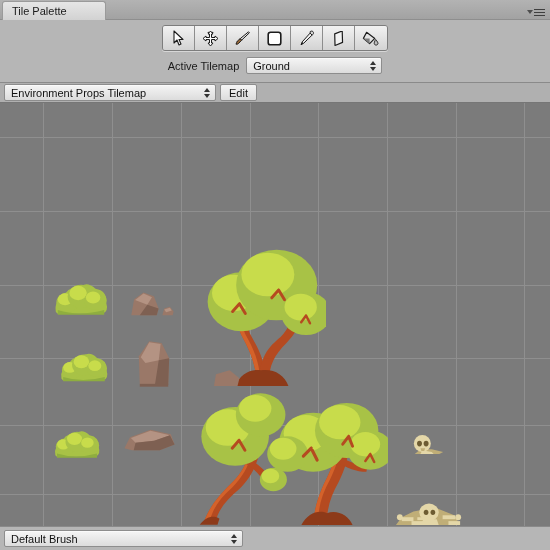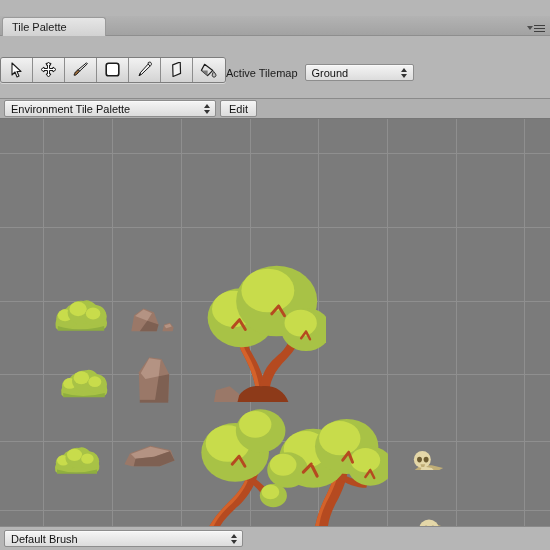--- a/index.html
+++ b/index.html
@@ -10,39 +10,39 @@
     background: #c2c2c2;
     color: #1c1c1c;
     -webkit-font-smoothing: none;
   }
   #window { position:relative; width:550px; height:550px;
             background:#b6b6b6; display:flex; flex-direction:column; }
 
   
   #tabstrip { position:relative; height:20px;
               background: linear-gradient(#b3b3b3, #a2a2a2);
-              border-bottom:1px solid #8e8e8e; flex:0 0 20px;margin-top:16px; }
+              border-bottom:1px solid #8e8e8e; flex:0 0 20px; }
   #tab { position:absolute; left:2px; top:1px; width:104px; height:19px;
          background: linear-gradient(#e6e6e6, #d2d2d2);
          border:1px solid #9a9a9a; border-bottom:none;
          border-radius:3px 3px 0 0;
          display:flex; align-items:center; padding-left:9px;
          font-size:11px; color:#1a1a1a; }
   #optmenu { position:absolute; right:5px; top:5px; width:18px; height:11px;
              display:flex; align-items:flex-end; gap:1px; cursor:pointer; }
   #optmenu .tri { width:0;height:0;border-left:3px solid transparent;
                   border-right:3px solid transparent;border-top:4px solid #4e4e4e;
                   margin-bottom:2px; }
   #optmenu .bars { display:flex; flex-direction:column; gap:1.5px; }
   #optmenu .bars i { display:block; width:11px; height:1.5px; background:#3f3f3f; }
 
   
   #toolpanel { flex:0 0 63px; background:#b6b6b6;
                border-bottom:1px solid #8a8a8a;
-               display:flex; flex-direction:row; align-items:center;
+               display:flex; flex-direction:column; align-items:center;
                padding-top:5px; }
   #toolrow { display:flex; height:26px;
              border:1px solid #7d7d7d; border-radius:3px; overflow:hidden;
              box-shadow:0 1px 0 rgba(255,255,255,.45); }
   .tool { width:32px; height:24px;
           background: linear-gradient(#f2f2f2, #d3d3d3);
           border-right:1px solid #8d8d8d;
           display:flex; align-items:center; justify-content:center;
           cursor:pointer; }
   .tool:last-child { border-right:none; }
@@ -56,21 +56,21 @@
            padding:0 4px 0 6px; font-size:11px; color:#111;
            cursor:pointer; box-shadow:0 1px 0 rgba(255,255,255,.5) inset; }
   .popup .lbl { flex:1; white-space:nowrap; overflow:hidden; }
   .popup .updown { width:9px; height:13px; margin-left:4px;
                    display:flex; flex-direction:column;
                    align-items:center; justify-content:center; gap:2px; }
   .popup .updown .u { width:0;height:0;border-left:3px solid transparent;
                       border-right:3px solid transparent;border-bottom:4px solid #333; }
   .popup .updown .d { width:0;height:0;border-left:3px solid transparent;
                       border-right:3px solid transparent;border-top:4px solid #333; }
-  #tilemapPopup { width:109px; }
+  #tilemapPopup { width:136px; }
 
   
   #palettebar { flex:0 0 20px; background:#b0b0b0;
                 border-bottom:1px solid #767676;
                 display:flex; align-items:center; gap:4px;
                 padding:0 4px; }
   #palettePopup { width:212px; }
   #editbtn { height:17px; padding:0 8px;
              background: linear-gradient(#f5f5f5, #dcdcdc);
              border:1px solid #8d8d8d; border-radius:2px;
@@ -172,21 +172,21 @@
         <span class="updown">
           <i class="u"></i>
             <i class="d"></i>
         </span>
       </div>
     </div>
   </div>
 
   <div id="palettebar">
     <div class="popup" id="palettePopup">
-      <span class="lbl">Environment Tile Palette</span>
+      <span class="lbl">Environment Props Tilemap</span>
       <span class="updown">
         <i class="u"></i>
           <i class="d"></i>
       </span>
     </div>
     <div id="editbtn">
       <span>Edit</span>
     </div>
   </div>
 

